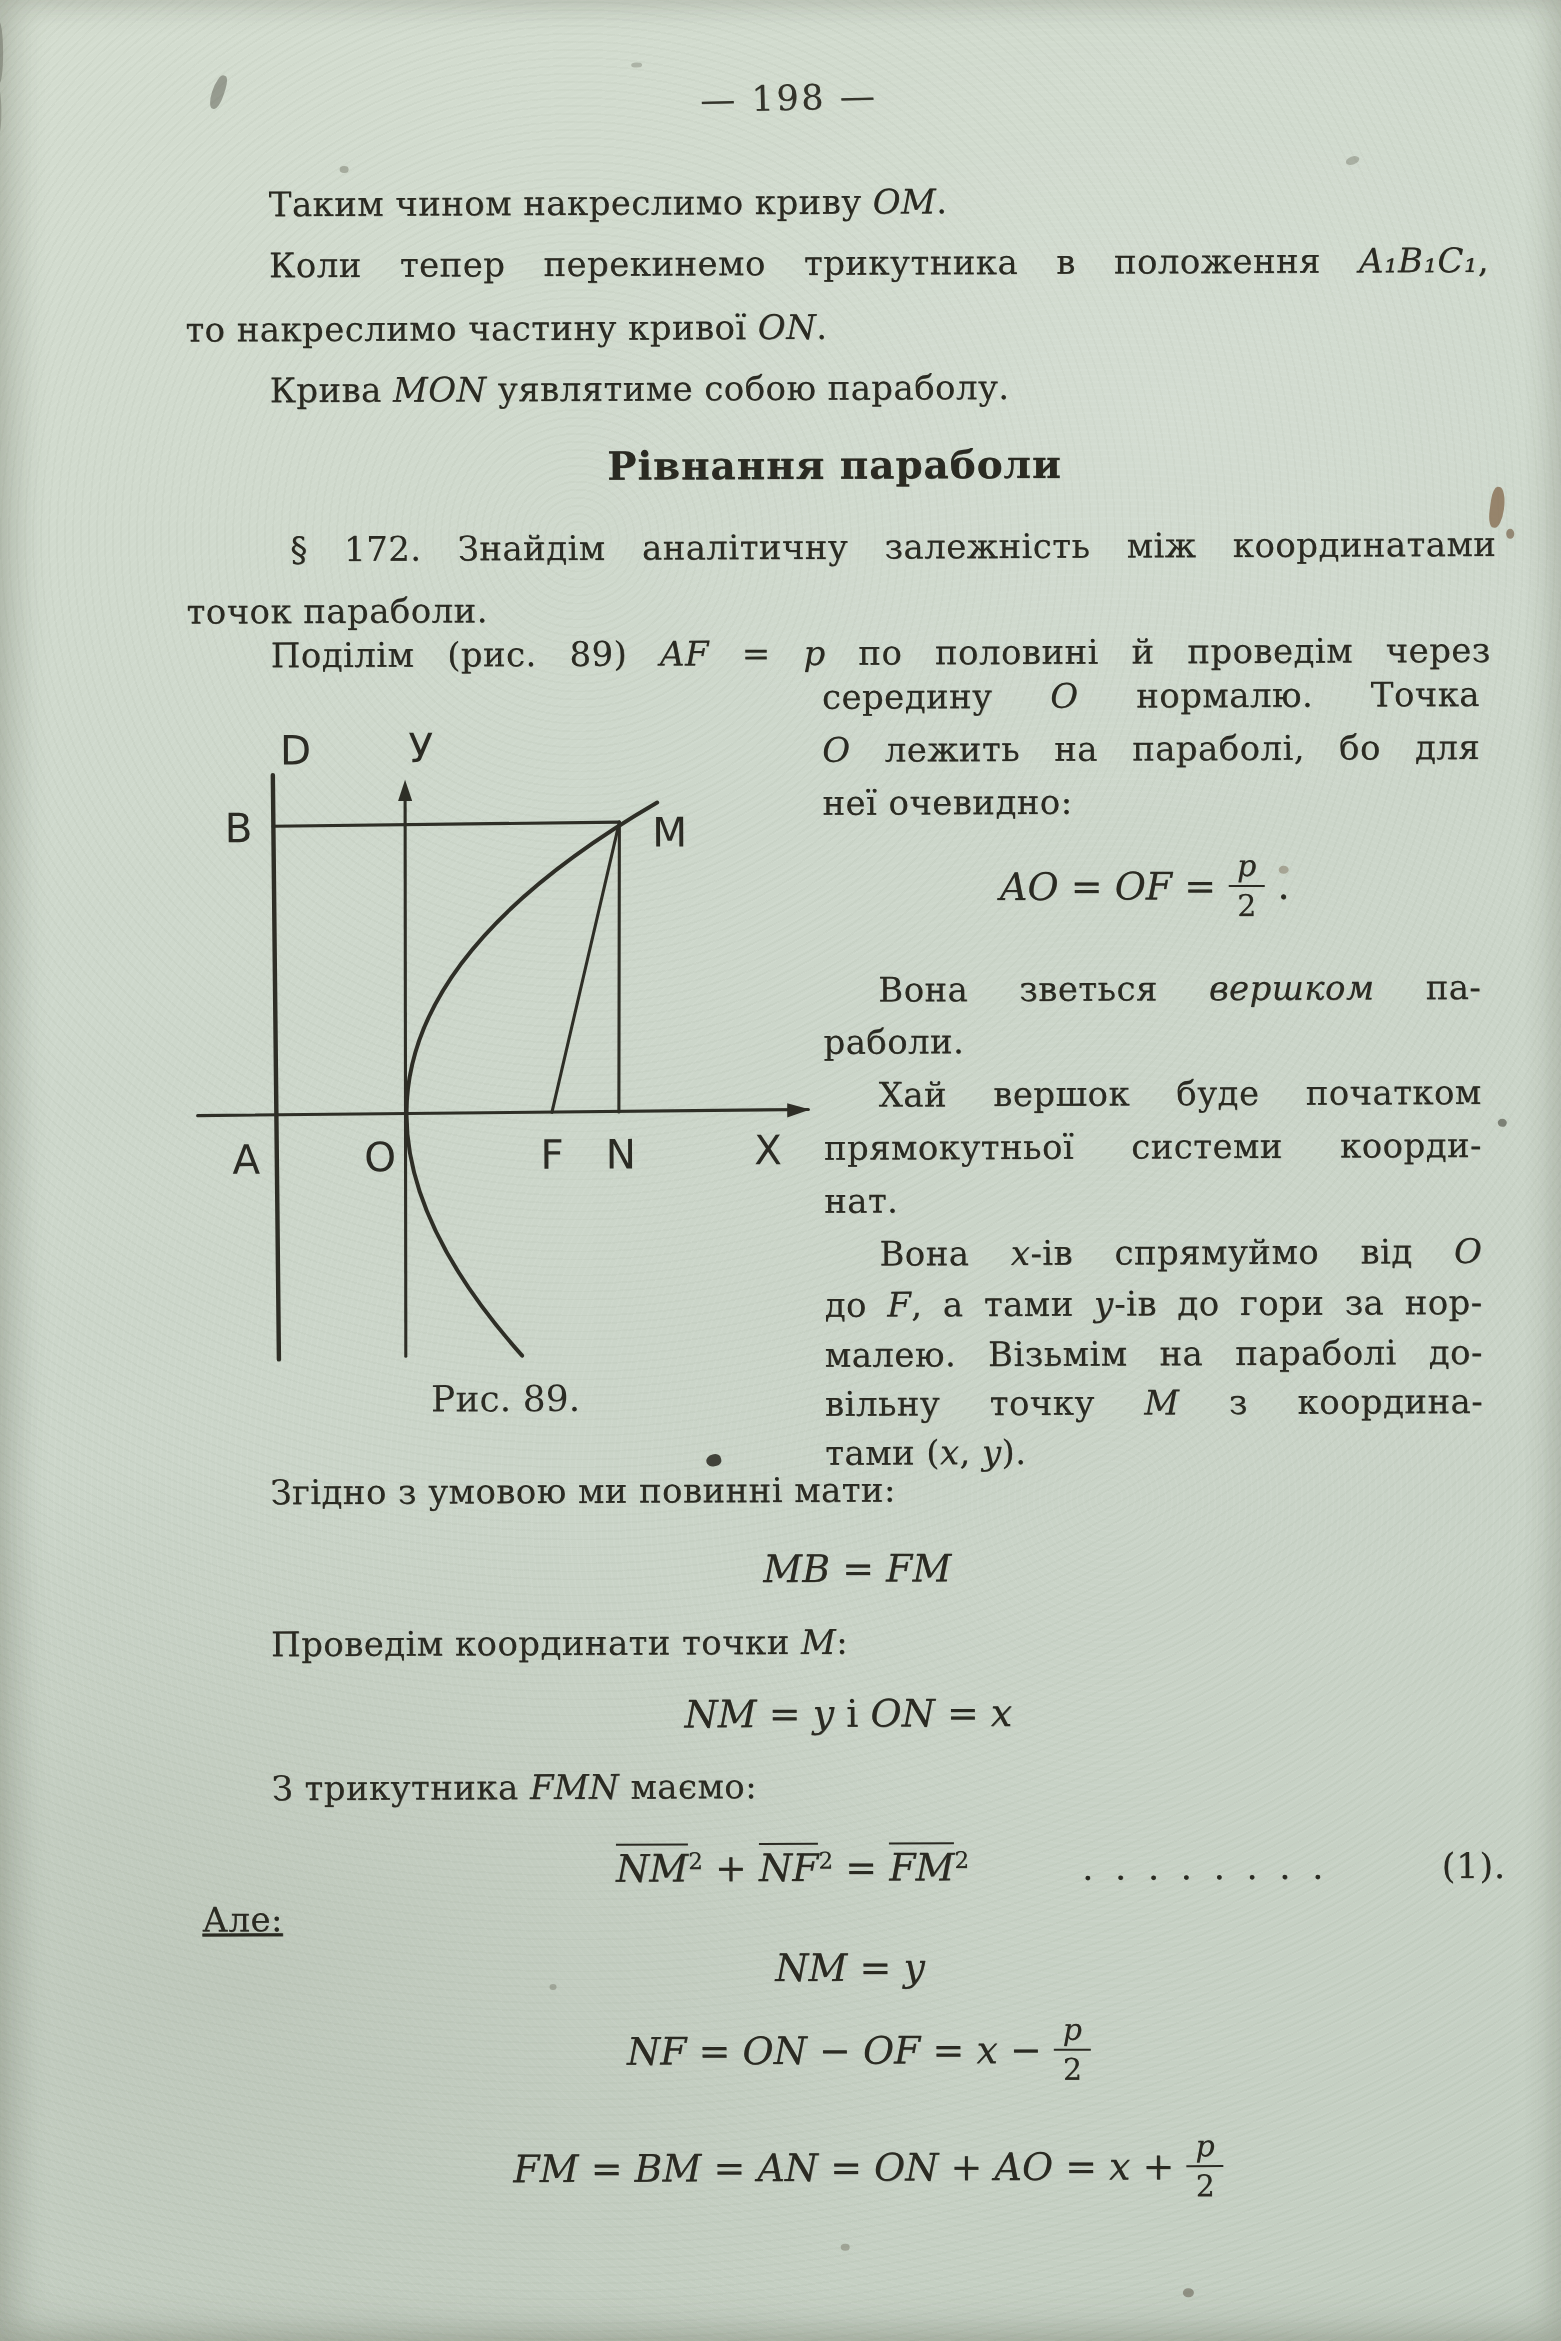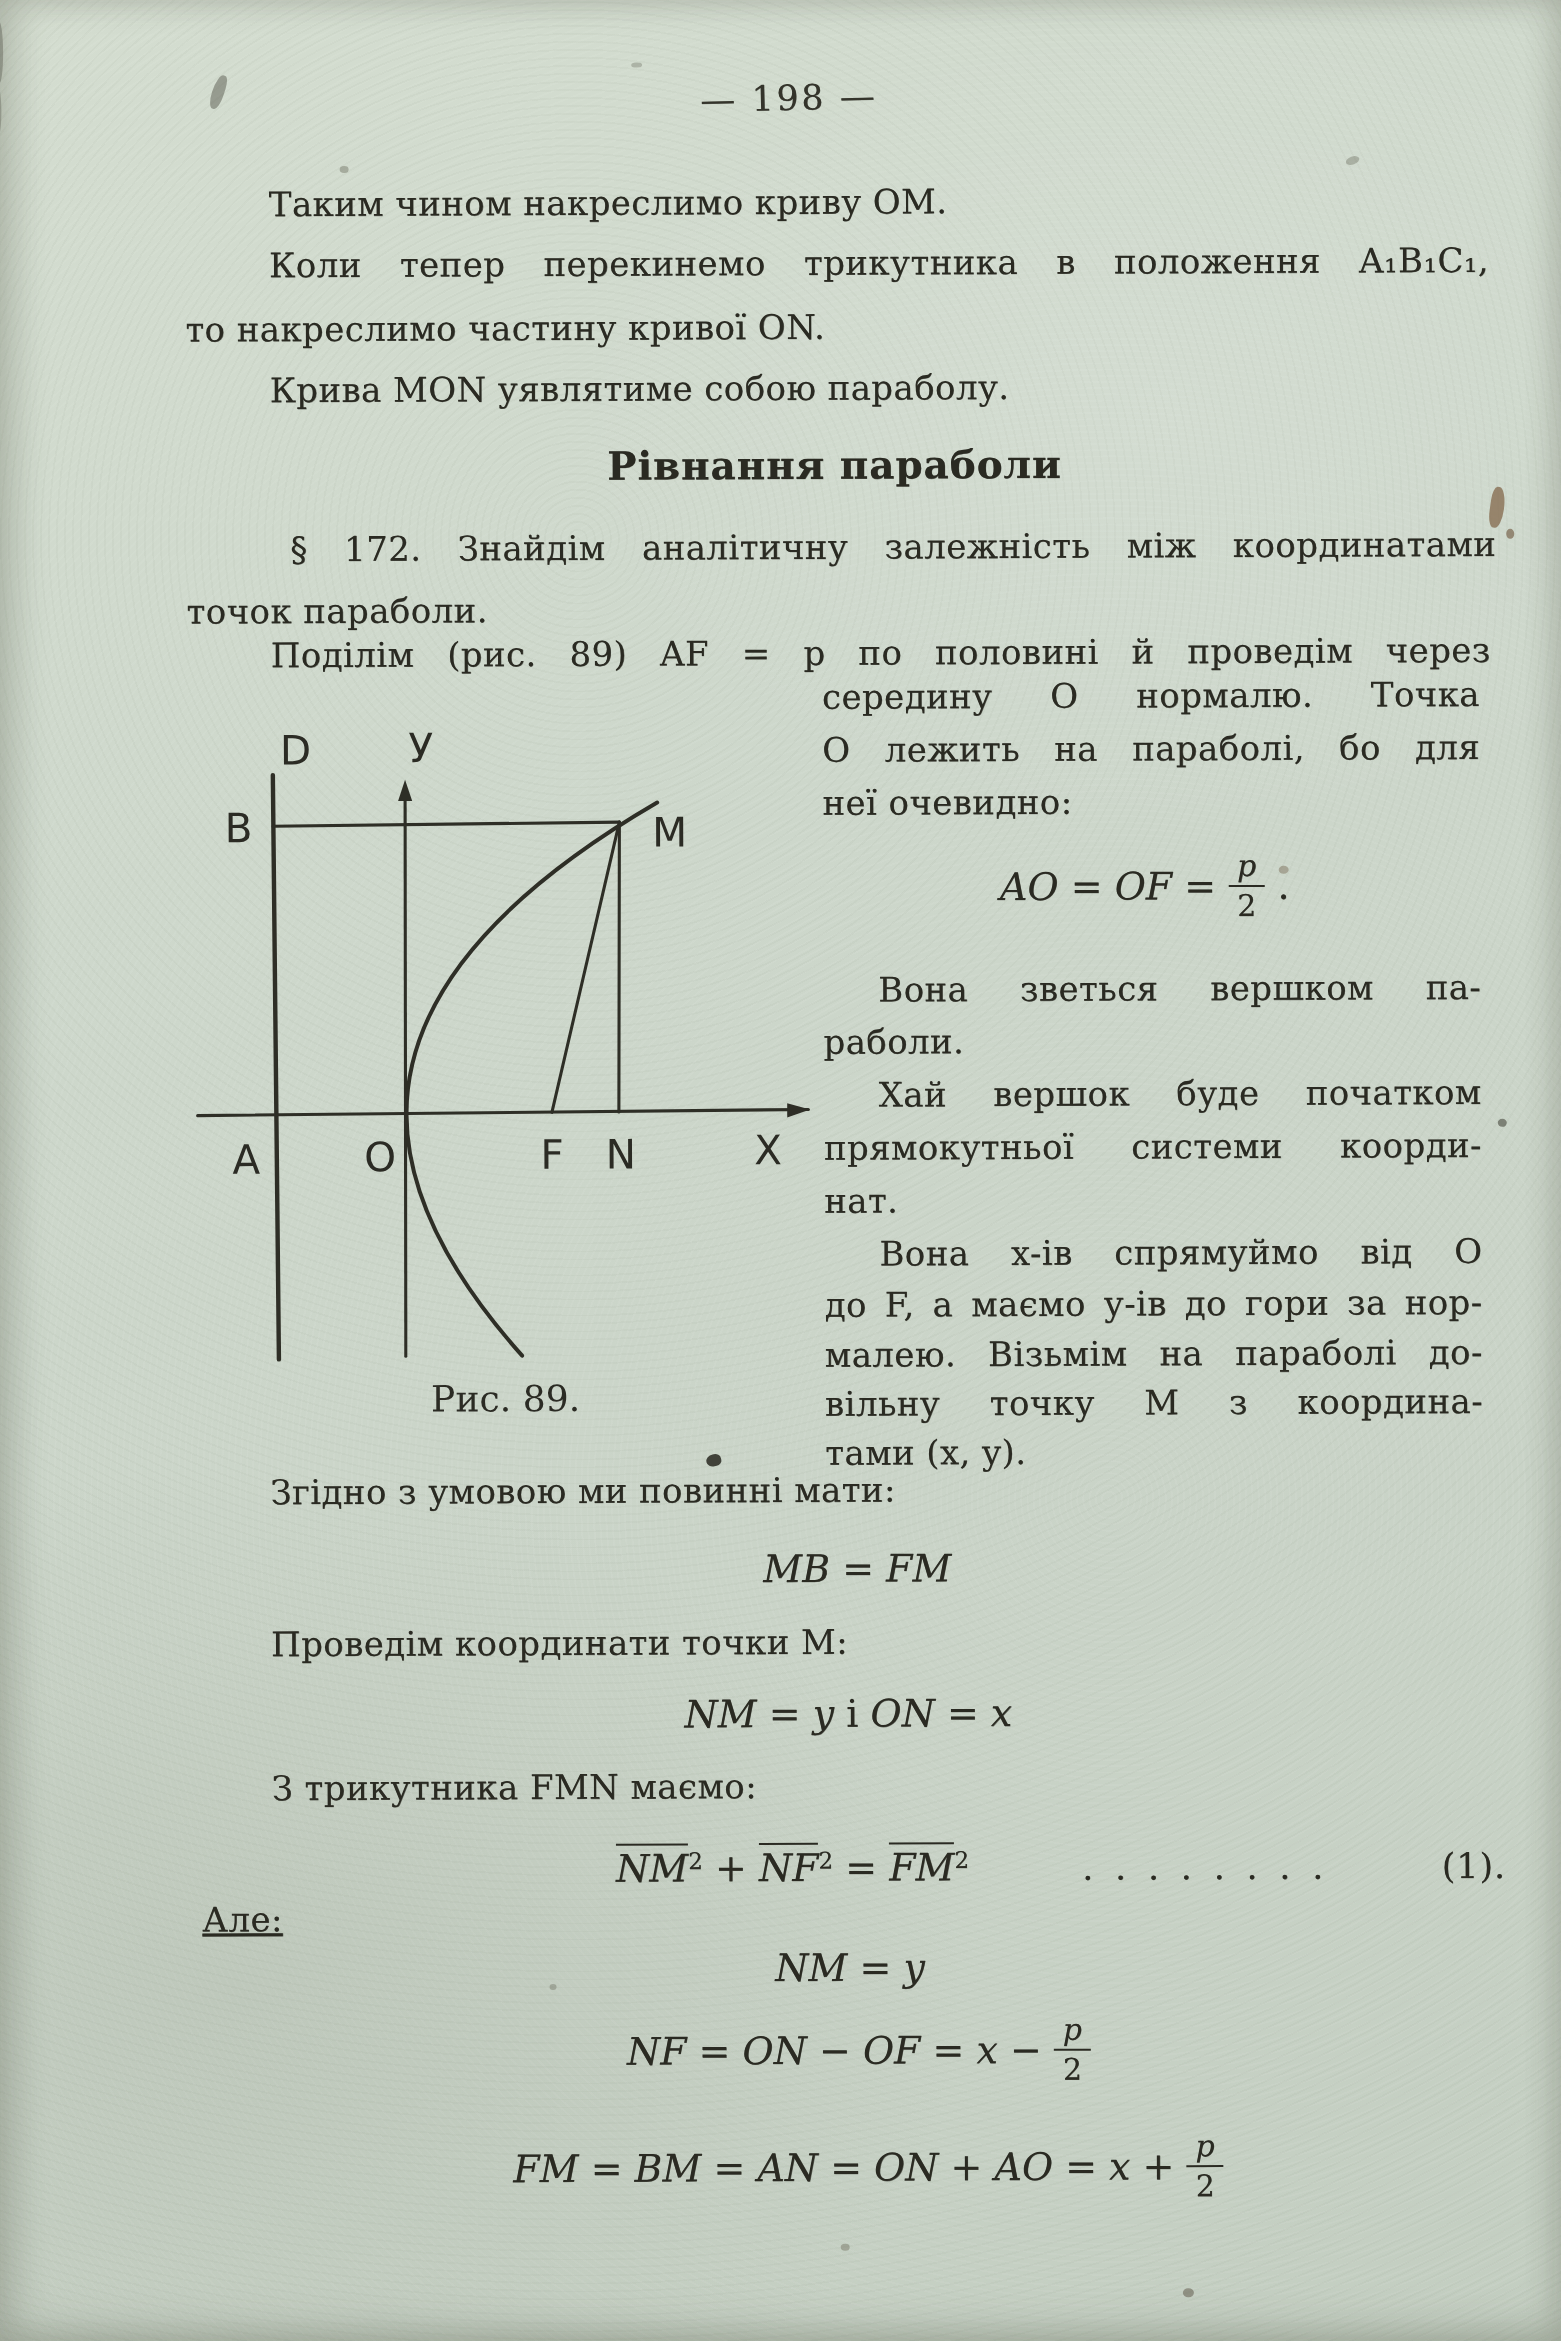--- a/index.html
+++ b/index.html
@@ -15,21 +15,21 @@
       linear-gradient(158deg,#d4ddd0 0%, #cdd7cb 38%, #c9d3c7 70%, #c3cec1 100%);
     box-shadow: inset 16px 0 35px rgba(70,75,60,0.18), inset -12.3px 0 26.4px rgba(70,75,60,0.12), inset 0 -16px 40px rgba(70,75,60,0.14), inset 0 8.8px 26.4px rgba(255,255,255,0.12);
     overflow:hidden;
     font-family:"DejaVu Serif","Liberation Serif",serif;
     color:#2a2a22;
   }
   #content{position:absolute;left:0;top:0;width:100%;height:100%;transform:rotate(-0.25deg);}
   .line{position:absolute;font-size:34px;white-space:nowrap;letter-spacing:0.4px;text-shadow:0.3px 0.3px 0.4px rgba(42,42,34,0.55);}
   .just{white-space:normal;text-align:justify;text-align-last:justify;}
   .center{text-align:center;text-align-last:center;}
-  .pt-i{}
+  .pt-i{font-style:italic;}
   .pt-r{font-style:normal;}
   .heading{font-weight:bold;font-size:39px;letter-spacing:0.9px;}
   .pagenum{font-size:35px;letter-spacing:2.6px;transform:rotate(-1.2deg);color:#34342b;}
   .eq{position:absolute;font-size:38px;font-style:italic;white-space:nowrap;text-shadow:0.3px 0.3px 0.4px rgba(42,42,34,0.6);}
   .eqflex{display:flex;align-items:center;justify-content:center;gap:12.3px;}
   .frac{display:inline-flex;flex-direction:column;align-items:center;font-size:30px;line-height:1.15;vertical-align:middle;}
   .frac .num{padding:0 8.8px 1.8px 8.8px;border-bottom:2.6px solid #2a2a22;font-style:italic;}
   .frac .den{padding-top:1.8px;font-style:normal;}
   .ovl{border-top:2.6px solid #2a2a22;padding-top:1px;font-style:italic;}
   .sup{font-size:23px;vertical-align:12.3px;font-style:normal;}
@@ -68,21 +68,21 @@
       </span>
       <span style="font-style:normal;">.</span>
     </div>
 
     <div class="line just" style="top:970px;left:824px;width:658px;text-indent:55px;"><span class="pt-r">Вона зветься </span><span class="pt-i">вершком</span><span class="pt-r"> па-</span></div>
     <div class="line" style="top:1022px;left:824px;text-align:center;"><span class="pt-r">раболи.</span></div>
     <div class="line just" style="top:1075px;left:824px;width:658px;text-indent:55px;"><span class="pt-r">Хай вершок буде початком</span></div>
     <div class="line just" style="top:1128px;left:824px;width:658px;"><span class="pt-r">прямокутньої системи коорди-</span></div>
     <div class="line" style="top:1181px;left:824px;"><span class="pt-r">нат.</span></div>
     <div class="line just" style="top:1234px;left:824px;width:658px;text-indent:55px;"><span class="pt-r">Вона </span><span class="pt-i">x</span><span class="pt-r">-ів спрямуймо від </span><span class="pt-i">О</span></div>
-    <div class="line just" style="top:1285px;left:824px;width:658px;"><span class="pt-r">до </span><span class="pt-i">F</span><span class="pt-r">, а маємо </span><span class="pt-i">у</span><span class="pt-r">-ів до гори за нор-</span></div>
+    <div class="line just" style="top:1285px;left:824px;width:658px;"><span class="pt-r">до </span><span class="pt-i">F</span><span class="pt-r">, а тами </span><span class="pt-i">у</span><span class="pt-r">-ів до гори за нор-</span></div>
     <div class="line just" style="top:1335px;left:824px;width:658px;"><span class="pt-r">малею. Візьмім на параболі до-</span></div>
     <div class="line just" style="top:1384px;left:824px;width:658px;"><span class="pt-r">вільну точку </span><span class="pt-i">М</span><span class="pt-r"> з координа-</span></div>
     <div class="line" style="top:1433px;left:824px;"><span class="pt-r">тами (</span><span class="pt-i">x</span><span class="pt-r">, </span><span class="pt-i">y</span><span class="pt-r">).</span></div>
 
     <div style="position:absolute;left:123px;top:727px;width:705px;height:714px;">
       <svg width="705" height="714" viewBox="0 0 800 810">
         <g stroke="#2e2e26" fill="none" stroke-linecap="round">
 
           <line x1="172" y1="52" x2="176" y2="715" stroke-width="5"></line>
 

